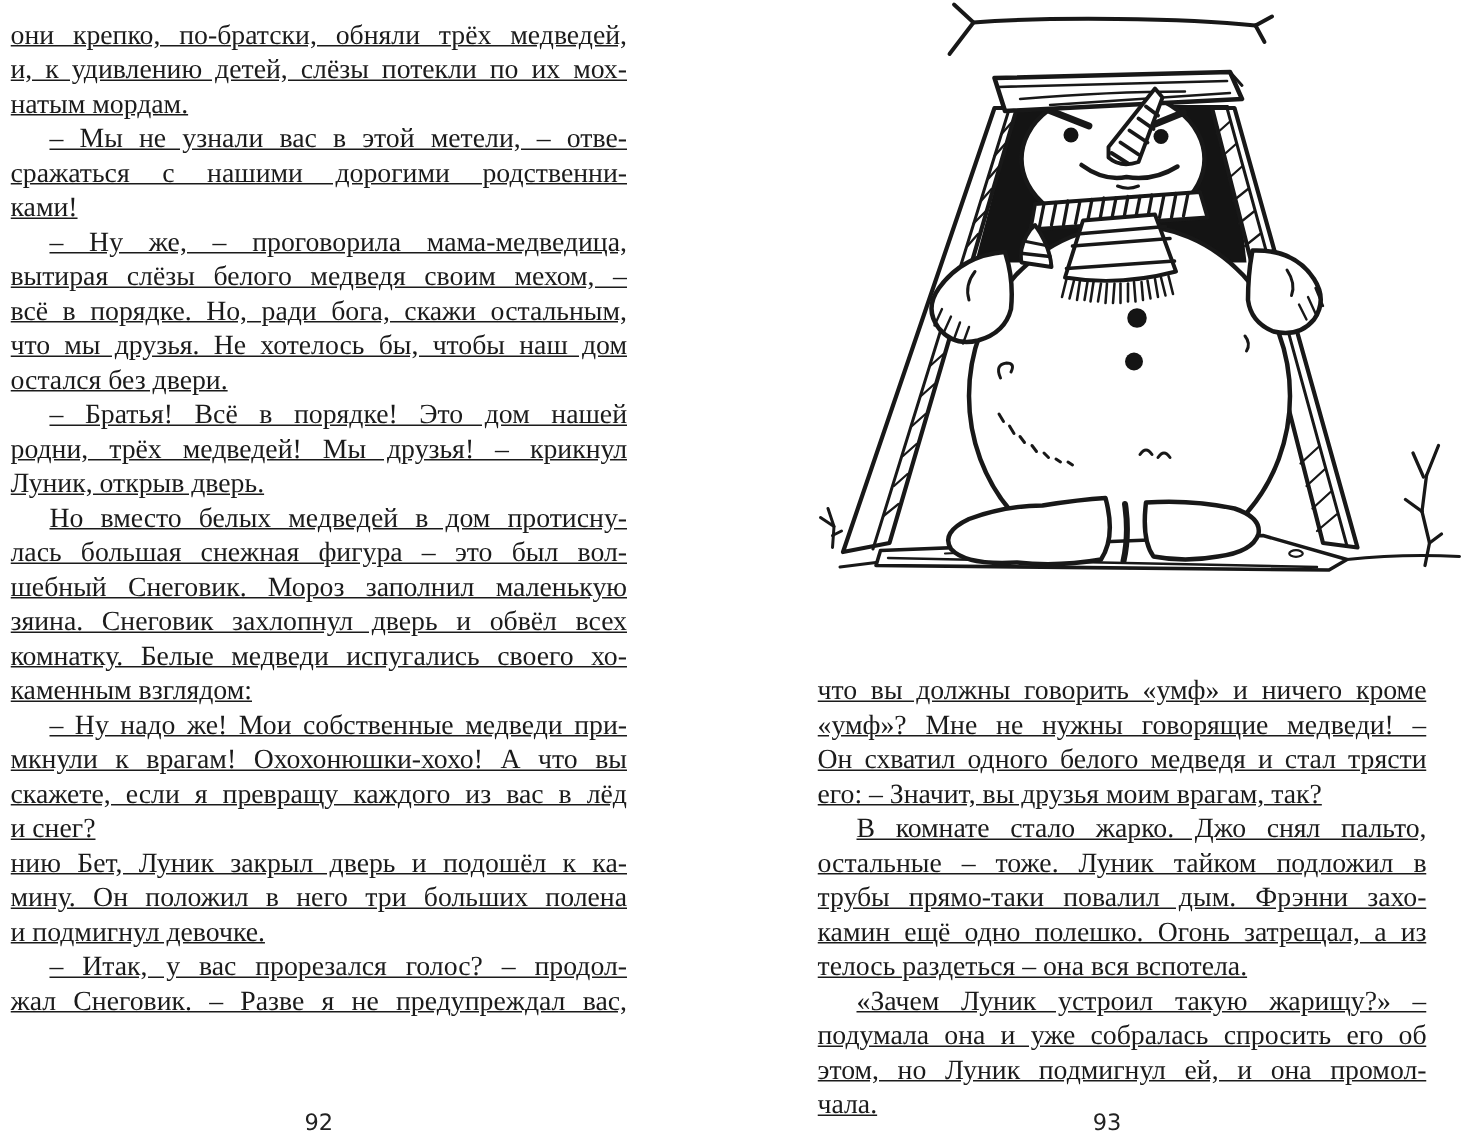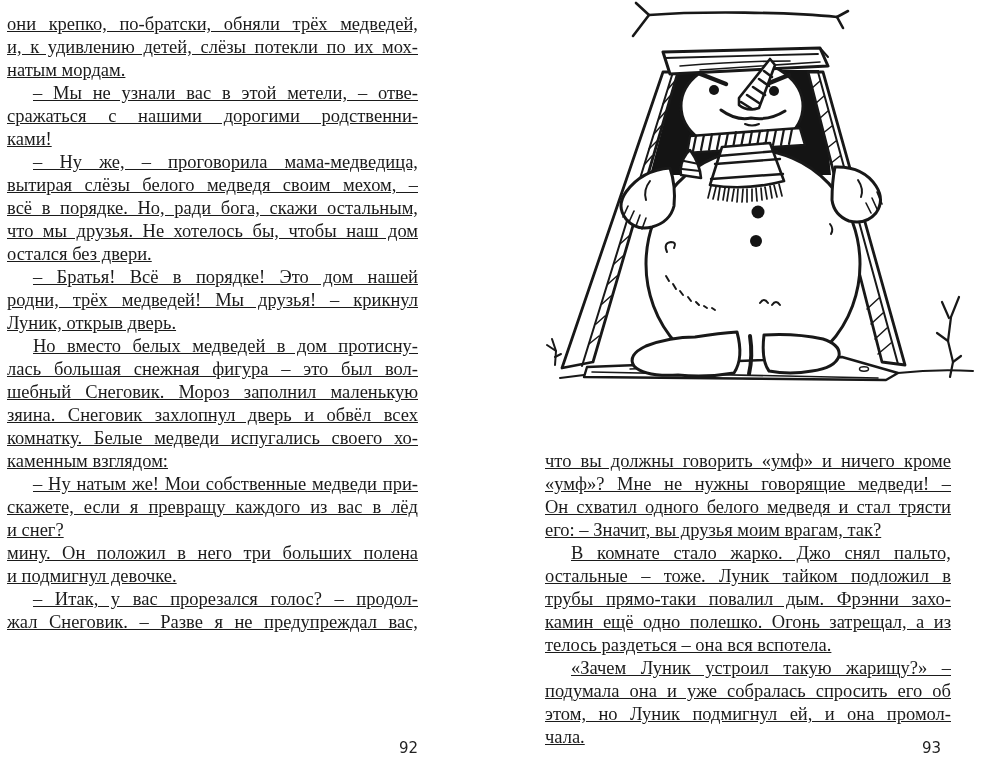--- a/index.html
+++ b/index.html
@@ -6,21 +6,21 @@
   body{width:981px;height:761px;position:relative;overflow:hidden;
        font-family:"Liberation Serif",serif;color:#1b1b1b;}
   .text-col{position:absolute;font-size:18.5px;line-height:23px;}
   #left-text{left:7px;top:13px;width:411px;}
   #right-text{left:545px;top:414px;width:406px;margin-top:36px;}
   .para{margin:0;padding:0;}
   .line{height:23px;overflow:hidden;text-align:justify;text-align-last:justify;text-decoration:underline;}
   .line.last{text-align-last:left;}
   .para.indent .line.first{text-indent:26px;}
   .pagenum{position:absolute;top:739px;font-family:"DejaVu Sans",sans-serif;
-           font-size:15px;color:#222;text-align:right;}
+           font-size:15px;color:#222;text-align:center;}
   #pagenum-left{left:7px;width:411px;}
   #pagenum-right{left:535px;width:406px;}
   #illustration{position:absolute;left:530px;top:0;width:451px;height:404px;}
 </style>
 </head>
 <body>
 
 <div id="left-text" class="text-col">
     <div class="para">
       <div class="line first">они крепко, по-братски, обняли трёх медведей,</div>
@@ -46,25 +46,27 @@
     </div>
     <div class="para indent">
       <div class="line first">Но вместо белых медведей в дом протисну-</div>
       <div class="line">лась большая снежная фигура – это был вол-</div>
       <div class="line">шебный Снеговик. Мороз заполнил маленькую</div>
       <div class="line">зяина. Снеговик захлопнул дверь и обвёл всех</div>
       <div class="line">комнатку. Белые медведи испугались своего хо-</div>
       <div class="line last">каменным взглядом:</div>
     </div>
     <div class="para indent">
-      <div class="line first">– Ну натым же! Мои собственные медведи при-</div>
+      <div class="line first">– Ну надо же! Мои собственные медведи при-</div>
+      <div class="line">мкнули к врагам! Охохонюшки-хохо! А что вы</div>
       <div class="line">скажете, если я превращу каждого из вас в лёд</div>
       <div class="line last">и снег?</div>
     </div>
     <div class="para indent">
+      <div class="line">нию Бет, Луник закрыл дверь и подошёл к ка-</div>
       <div class="line">мину. Он положил в него три больших полена</div>
       <div class="line last">и подмигнул девочке.</div>
     </div>
     <div class="para indent">
       <div class="line first">– Итак, у вас прорезался голос? – продол-</div>
       <div class="line">жал Снеговик. – Разве я не предупреждал вас,</div>
     </div>
   </div>
 <div id="pagenum-left" class="pagenum">92</div>
 

